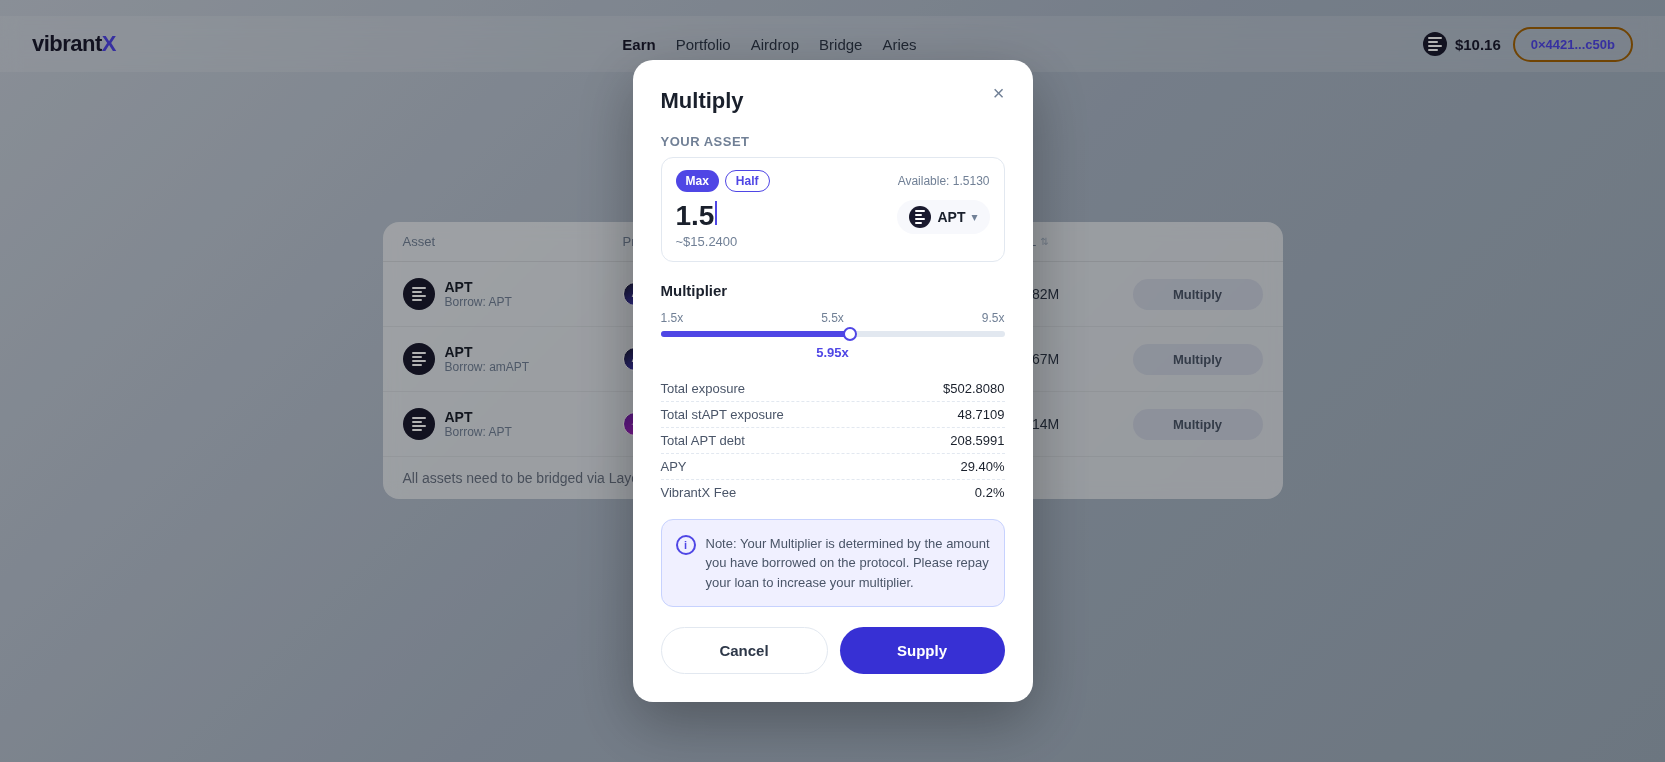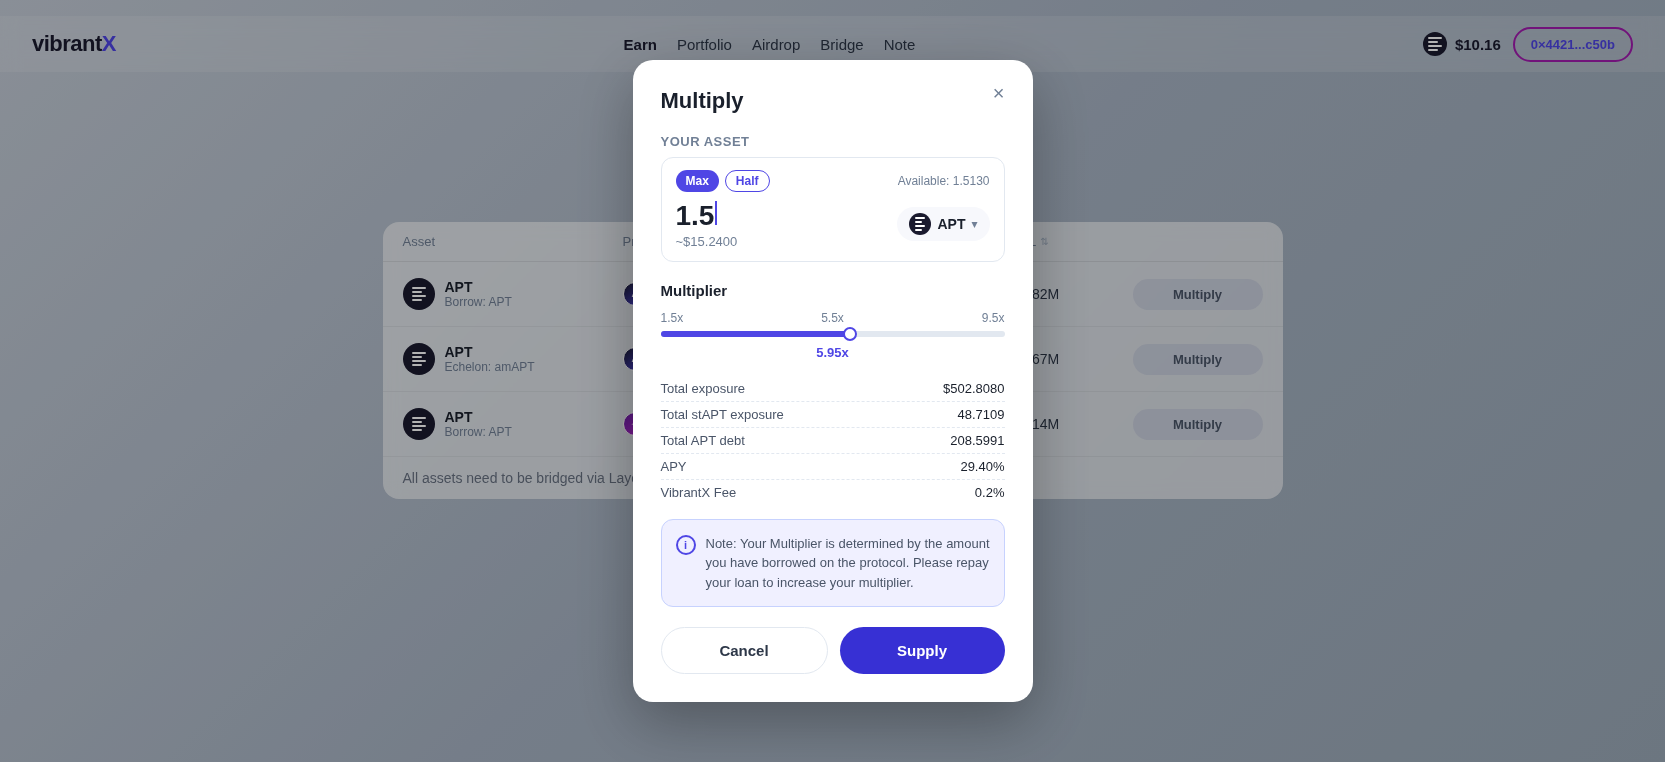--- a/index.html
+++ b/index.html
@@ -70,21 +70,21 @@
       width: 24px; height: 24px;
       background: #1a1a2e;
       border-radius: 50%;
       display: flex; align-items: center; justify-content: center;
       color: white;
       font-size: 10px;
       font-weight: 700;
     }
     .wallet-btn {
       padding: 8px 16px;
-      border: 2px solid #a21caf;
+      border: 2px solid #a16207;
       border-radius: 20px;
       color: #4f46e5;
       font-size: 13px;
       font-weight: 600;
       cursor: pointer;
       background: transparent;
     }
 
     
     .page-content {
@@ -276,21 +276,21 @@
       background: transparent;
       color: #4f46e5;
       border: 1.5px solid #4f46e5;
     }
     .available-text {
       font-size: 12px;
       color: #718096;
     }
     .input-bottom {
       display: flex;
-      align-items: center;
+      align-items: flex-start;
       justify-content: space-between;
     }
     .amount-input-area {
       flex: 1;
     }
     .amount-value {
       font-size: 28px;
       font-weight: 700;
       color: #1a202c;
       display: flex;
@@ -482,21 +482,21 @@
 
 <header class="header">
   <div class="logo">
     vibrant<span>X</span>
   </div>
   <nav class="nav">
     <span class="nav-item active">Earn</span>
     <span class="nav-item">Portfolio</span>
     <span class="nav-item">Airdrop</span>
     <span class="nav-item">Bridge</span>
-    <span class="nav-item">Note</span>
+    <span class="nav-item">Aries</span>
   </nav>
   <div class="header-right">
     <div class="balance">
       <div class="balance-icon">
         <div class="apt-lines">
           <div class="apt-line"></div>
           <div class="apt-line"></div>
           <div class="apt-line"></div>
           <div class="apt-line"></div>
         </div>
@@ -574,21 +574,21 @@
         <div class="asset-icon">
           <div class="apt-lines">
             <div class="apt-line"></div>
             <div class="apt-line"></div>
             <div class="apt-line"></div>
             <div class="apt-line"></div>
           </div>
         </div>
         <div>
           <div class="asset-name">APT</div>
-          <div class="asset-sub">Echelon: amAPT</div>
+          <div class="asset-sub">Borrow: amAPT</div>
         </div>
       </div>
       <div class="protocol-info">
         <div class="protocol-icons">
           <div class="protocol-icon" style="background:linear-gradient(135deg,#1a1a2e,#4f46e5)">
               <span style="color:white;font-size:8px">A</span>
             </div>
           <div class="protocol-icon" style="background:linear-gradient(135deg,#666,#999)">
               <span style="color:white;font-size:8px">▲</span>
             </div>

